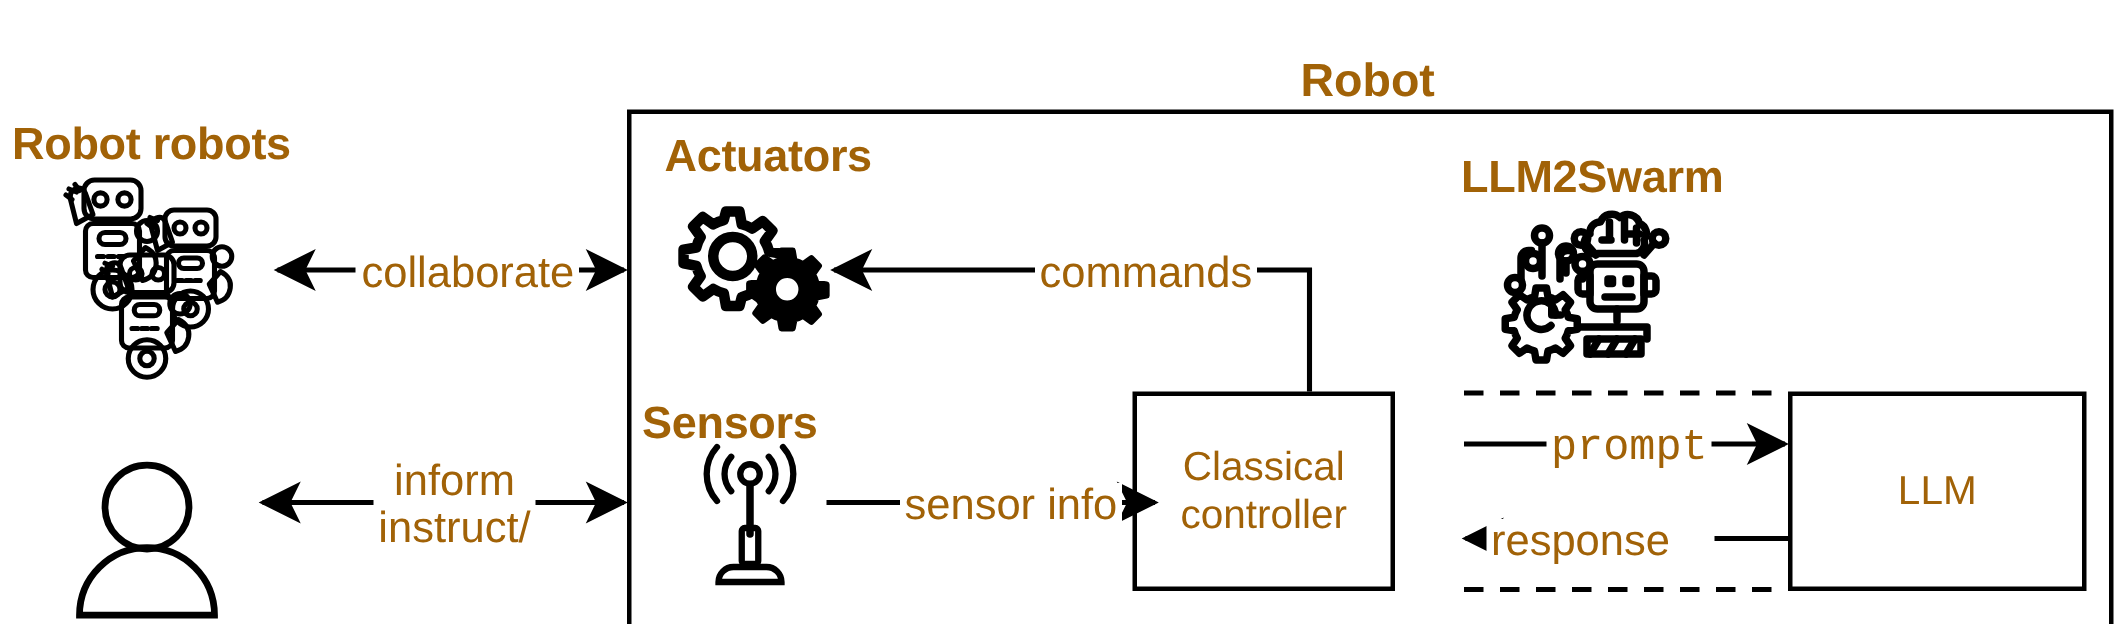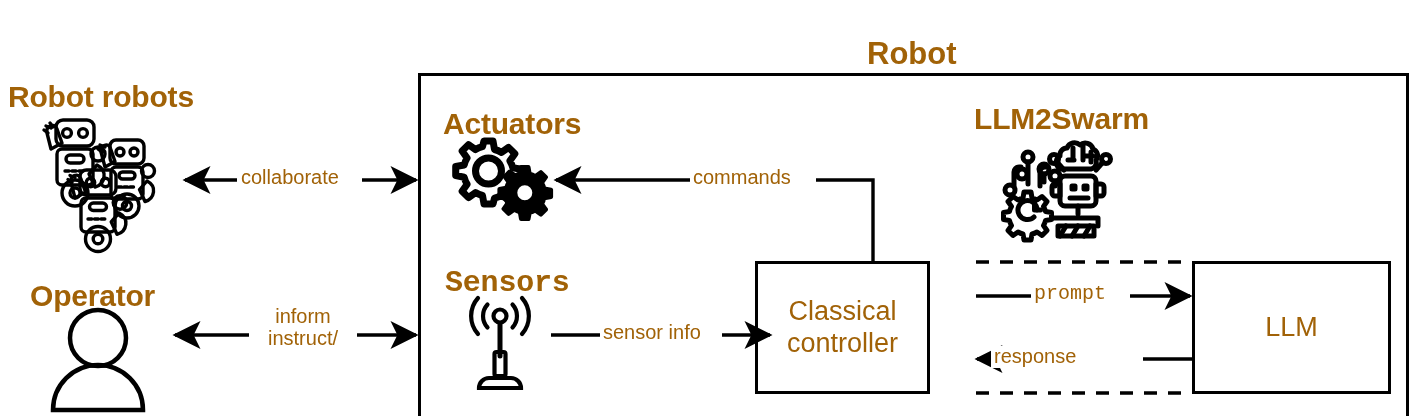--- a/index.html
+++ b/index.html
@@ -14,21 +14,21 @@
   }
   .abs{position:absolute;}
   .bold-label{
     font-weight:bold;
     font-size:30px;
     line-height:1;
     letter-spacing:-0.2px;
     white-space:nowrap;
   }
   .edge-label{
-    font-size:20px;
+    font-size:29px;
     line-height:1.08;
     white-space:nowrap;
     background:#ffffff;
     padding:0 3px;
   }
   .box-label{
     font-size:27px;
     line-height:1.15;
     text-align:center;
     white-space:nowrap;
@@ -115,45 +115,44 @@
         <circle cx="40" cy="71" r="12.5"></circle>
         <circle cx="40" cy="71" r="4.8"></circle>
         <circle cx="62" cy="34.5" r="6.8"></circle>
         <path d="M17 30 L13 14.5 q-1-5 3-6.8 q5-2 6.8 3 l4.8 13.5z"></path>
         <path d="M10 11.5 l4 3 M12 7.5 l5 2"></path>
         <path d="M61 45 q7.8 4 6.8 11.5 q-1 7.8 -8.8 9.8l-5.8-12.5z"></path>
       </g>
     </svg>
   </div>
 
-  <div class="abs bold-label" style="left:30px;top:249px;">Operator</div>
 
   <div class="abs" style="left:47px;top:274px;width:102px;height:106px;">
     <svg width="102" height="106" viewBox="0 0 102 106" fill="none" stroke="#000" stroke-width="4.5">
       <circle cx="51" cy="32" r="28"></circle>
       <path d="M6 104 a45 45 0 0 1 90 0 z" fill="none"></path>
     </svg>
   </div>
 
-  <div class="abs bold-label" style="left:443px;top:77px;">Actuators</div>
+  <div class="abs bold-label" style="left:443px;top:58px;">Actuators</div>
 
   <div class="abs" style="left:450px;top:105px;width:105px;height:90px;">
     <svg width="105" height="90" viewBox="0 0 105 90">
       <g fill="none" stroke="#000" stroke-width="7" stroke-linejoin="round">
         <path d="M34 4 l9 0 1.5 8.5 a24 24 0 0 1 7 2.9 l7-5 6.4 6.4 -5 7 a24 24 0 0 1 2.9 7 l8.5 1.5 0 9 -8.5 1.5 a24 24 0 0 1 -2.9 7 l5 7 -6.4 6.4 -7 -5 a24 24 0 0 1 -7 2.9 L43 67 l-9 0 -1.5 -8.5 a24 24 0 0 1 -7 -2.9 l-7 5 -6.4 -6.4 5 -7 a24 24 0 0 1 -2.9 -7 L5.7 38.5 l0 -9 8.5 -1.5 a24 24 0 0 1 2.9 -7 l-5 -7 6.4 -6.4 7 5 a24 24 0 0 1 7 -2.9 z"></path>
         <circle cx="38.5" cy="34" r="13"></circle>
       </g>
       <g fill="#000" stroke="#000" stroke-width="4" stroke-linejoin="round">
         <path d="M71 30 l7.5 0 1.2 6.8 a19 19 0 0 1 5.6 2.3 l5.6 -4 5.1 5.1 -4 5.6 a19 19 0 0 1 2.3 5.6 l6.8 1.2 0 7.5 -6.8 1.2 a19 19 0 0 1 -2.3 5.6 l4 5.6 -5.1 5.1 -5.6 -4 a19 19 0 0 1 -5.6 2.3 L78.5 82 l-7.5 0 -1.2 -6.8 a19 19 0 0 1 -5.6 -2.3 l-5.6 4 -5.1 -5.1 4 -5.6 a19 19 0 0 1 -2.3 -5.6 L49.4 59.5 l0 -7.5 6.8 -1.2 a19 19 0 0 1 2.3 -5.6 l-4 -5.6 5.1 -5.1 5.6 4 a19 19 0 0 1 5.6 -2.3 z"></path>
       </g>
       <circle cx="74.8" cy="55.8" r="9.5" fill="#fff" stroke="#000" stroke-width="4"></circle>
     </svg>
   </div>
 
-  <div class="abs bold-label" style="left:445px;top:236px;font-family:Liberation Mono, monospace;">Sensors</div>
+  <div class="abs bold-label" style="left:428px;top:236px;">Sensors</div>
 
   <div class="abs" style="left:458px;top:262px;width:84px;height:98px;">
     <svg width="84" height="98" viewBox="0 0 84 98" fill="none" stroke="#000" stroke-width="4.2" stroke-linecap="round">
       <circle cx="42" cy="22" r="6.5"></circle>
       <path d="M29.5 10.5 a17 17 0 0 0 0 23"></path>
       <path d="M54.5 10.5 a17 17 0 0 1 0 23"></path>
       <path d="M20 4 a27 27 0 0 0 0 36"></path>
       <path d="M64 4 a27 27 0 0 1 0 36"></path>
       <path d="M42 30 L42 62" stroke-width="5"></path>
       <rect x="36.5" y="58" width="11" height="24" rx="2"></rect>

